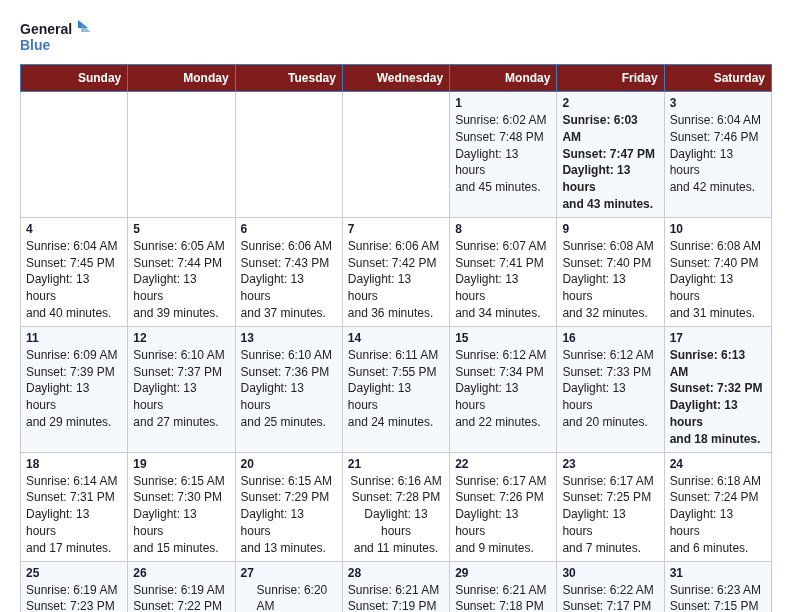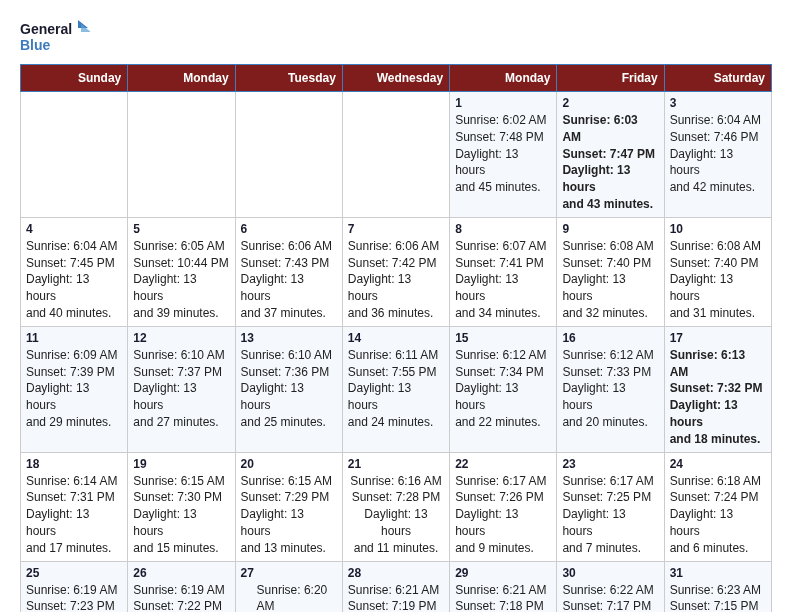--- a/index.html
+++ b/index.html
@@ -141,21 +141,21 @@
         <td>
           <div class="day-number">4</div>
           <div class="day-info" style="white-space: pre-line;">Sunrise: 6:04 AM
 Sunset: 7:45 PM
 Daylight: 13 hours
 and 40 minutes.</div>
         </td>
         <td>
           <div class="day-number">5</div>
           <div class="day-info" style="white-space: pre-line;">Sunrise: 6:05 AM
-Sunset: 10:44 PM
+Sunset: 7:44 PM
 Daylight: 13 hours
 and 39 minutes.</div>
         </td>
         <td>
           <div class="day-number">6</div>
           <div class="day-info" style="white-space: pre-line;">Sunrise: 6:06 AM
 Sunset: 7:43 PM
 Daylight: 13 hours
 and 37 minutes.</div>
         </td>

